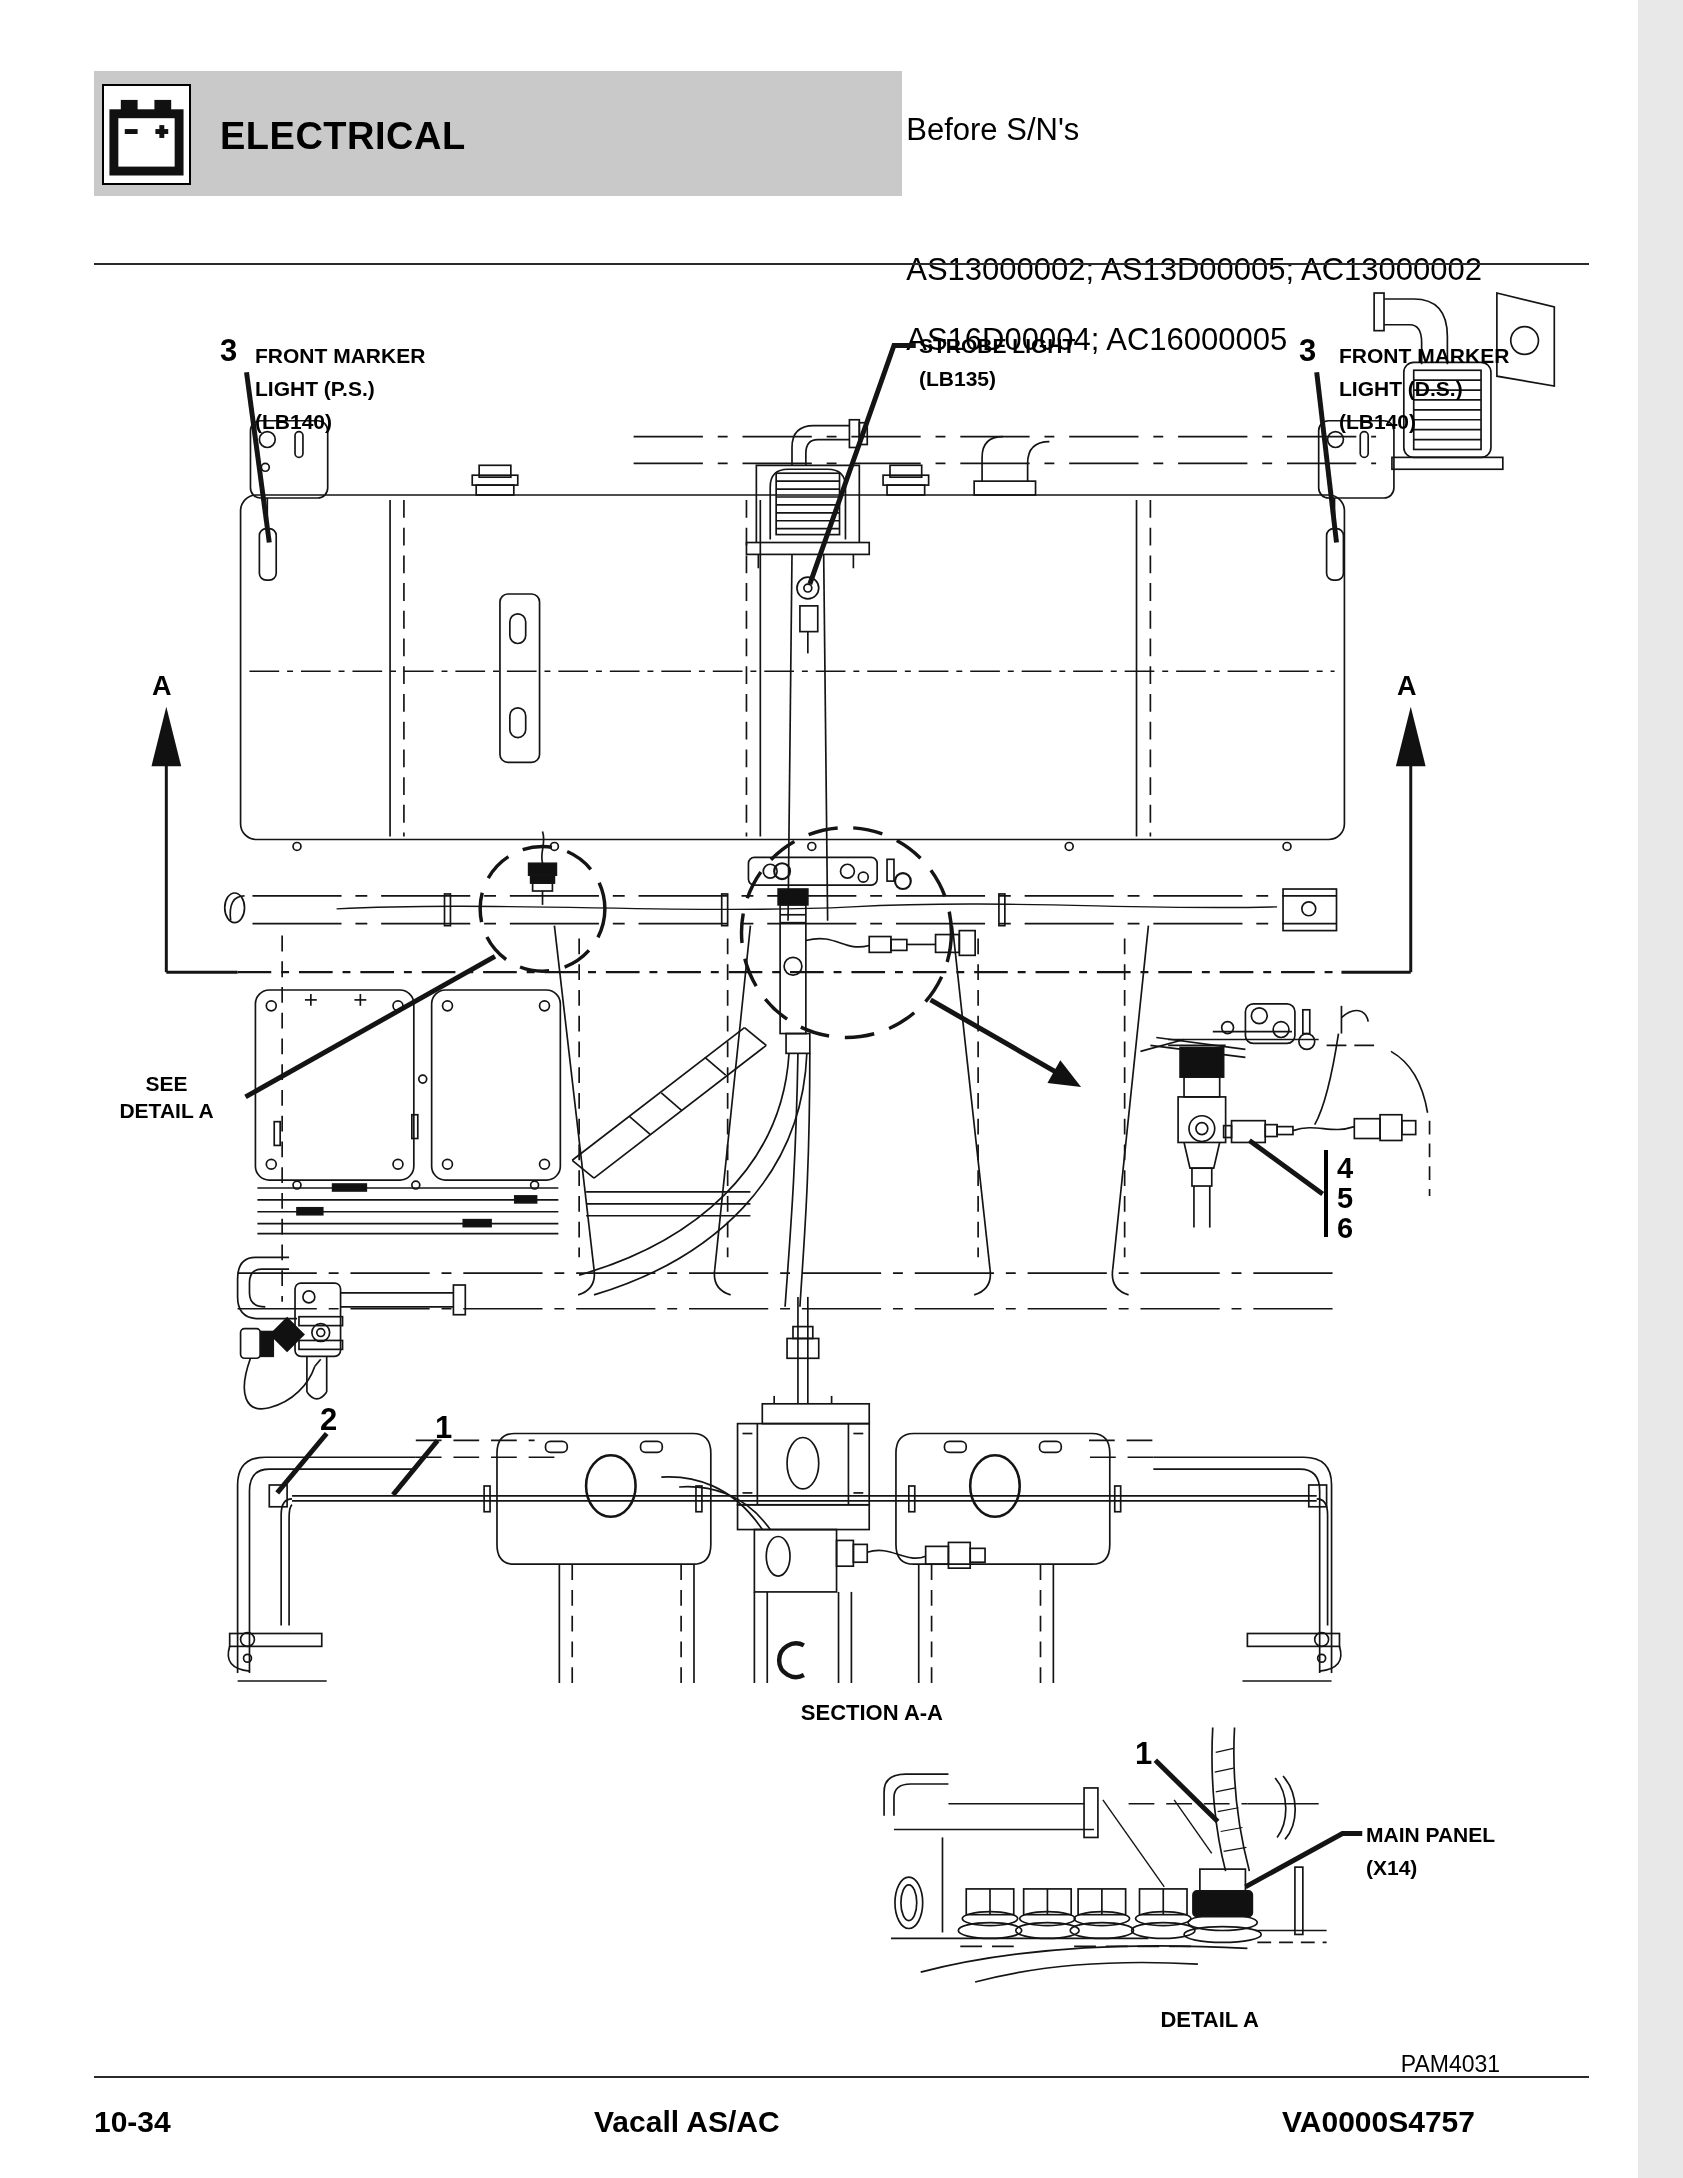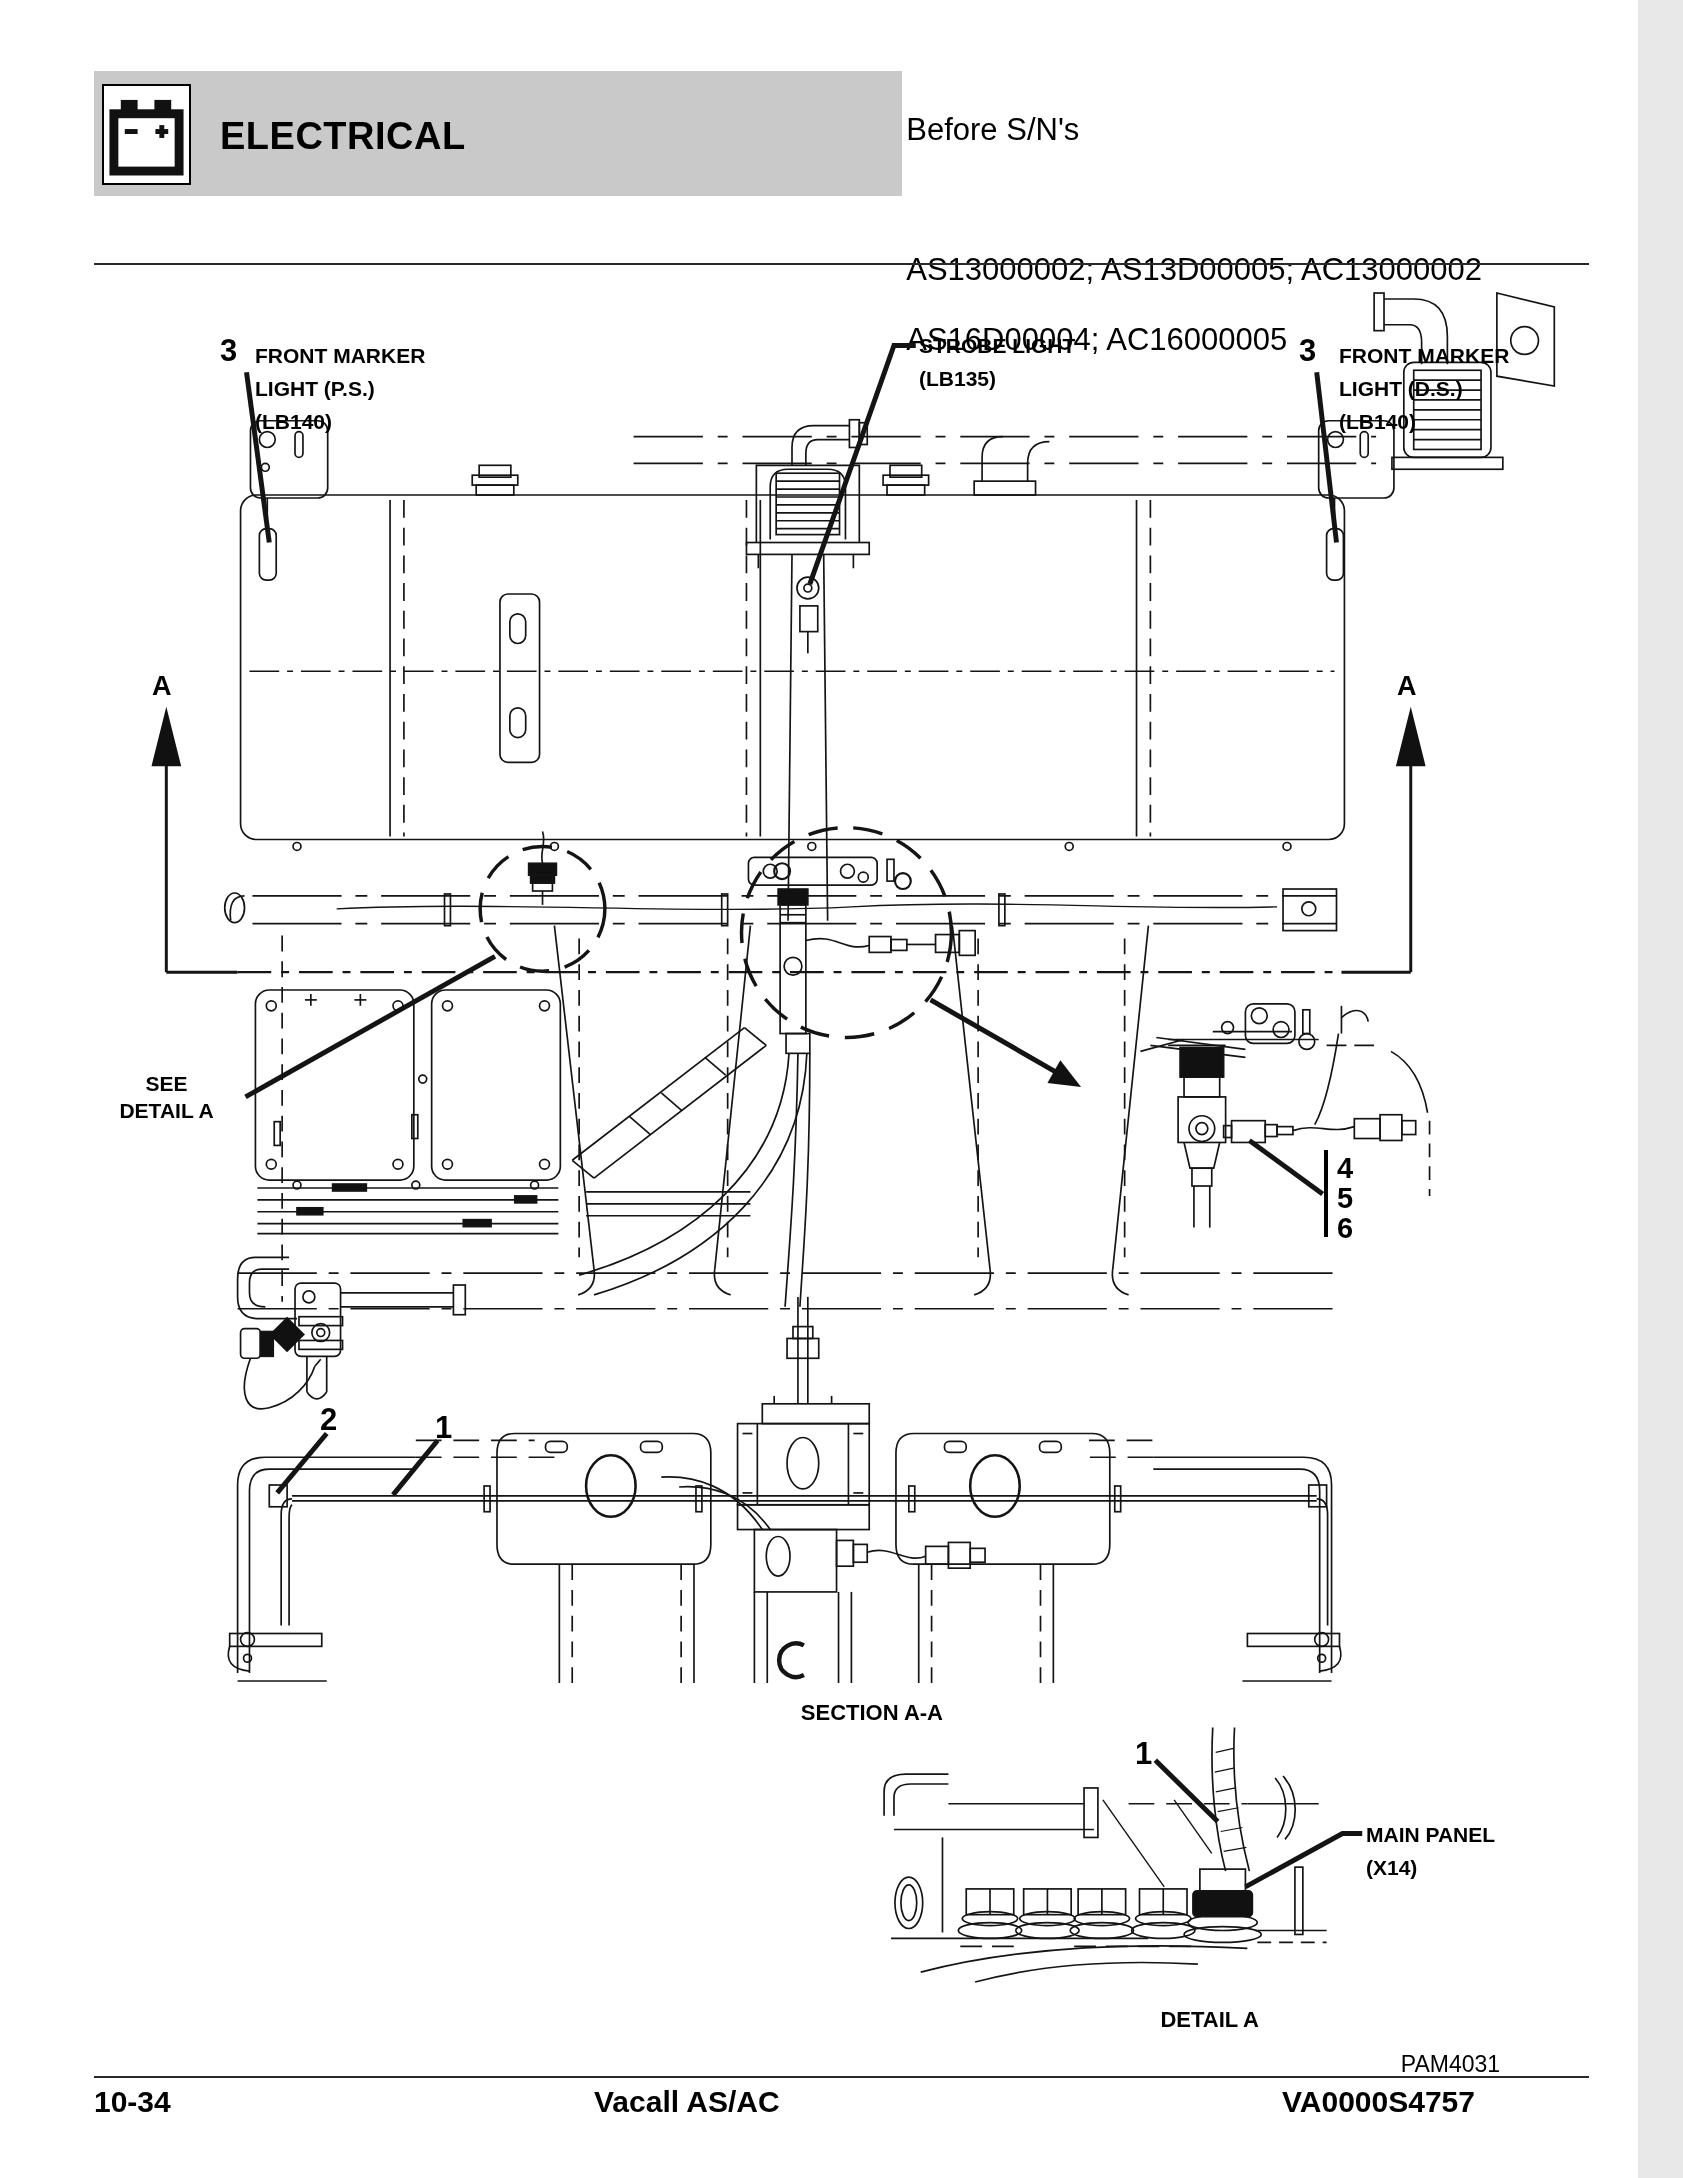--- a/index.html
+++ b/index.html
@@ -20,21 +20,21 @@
   .co-t  { font-size:21px; line-height:27px; }
   .co-n  { font-size:31px; line-height:31px; }
   .co-n2 { font-size:29px; line-height:29px; }
   .co-a  { font-size:27px; line-height:27px; }
   .co-cap{ font-size:22px; line-height:24px; text-align:right; }
   .bar456 { position:absolute; left:1324px; top:1150px; width:4px; height:87px; background:#000; }
   
   .art { position:absolute; left:0; top:0; }
   .art * { vector-effect:none; }
   
-  .ftr { position:absolute; font-size:30px; font-weight:bold; }
+  .ftr { position:absolute; font-size:30px; font-weight:bold;margin-top:20px; }
 </style>
 </head>
 <body>
 
 <div class="page">
 
   <div class="hdr-band"></div>
   <div class="battery-box">
     <svg width="83" height="95" viewBox="0 0 84 96">
       <rect x="16" y="13" width="17" height="16" fill="#111"></rect>

